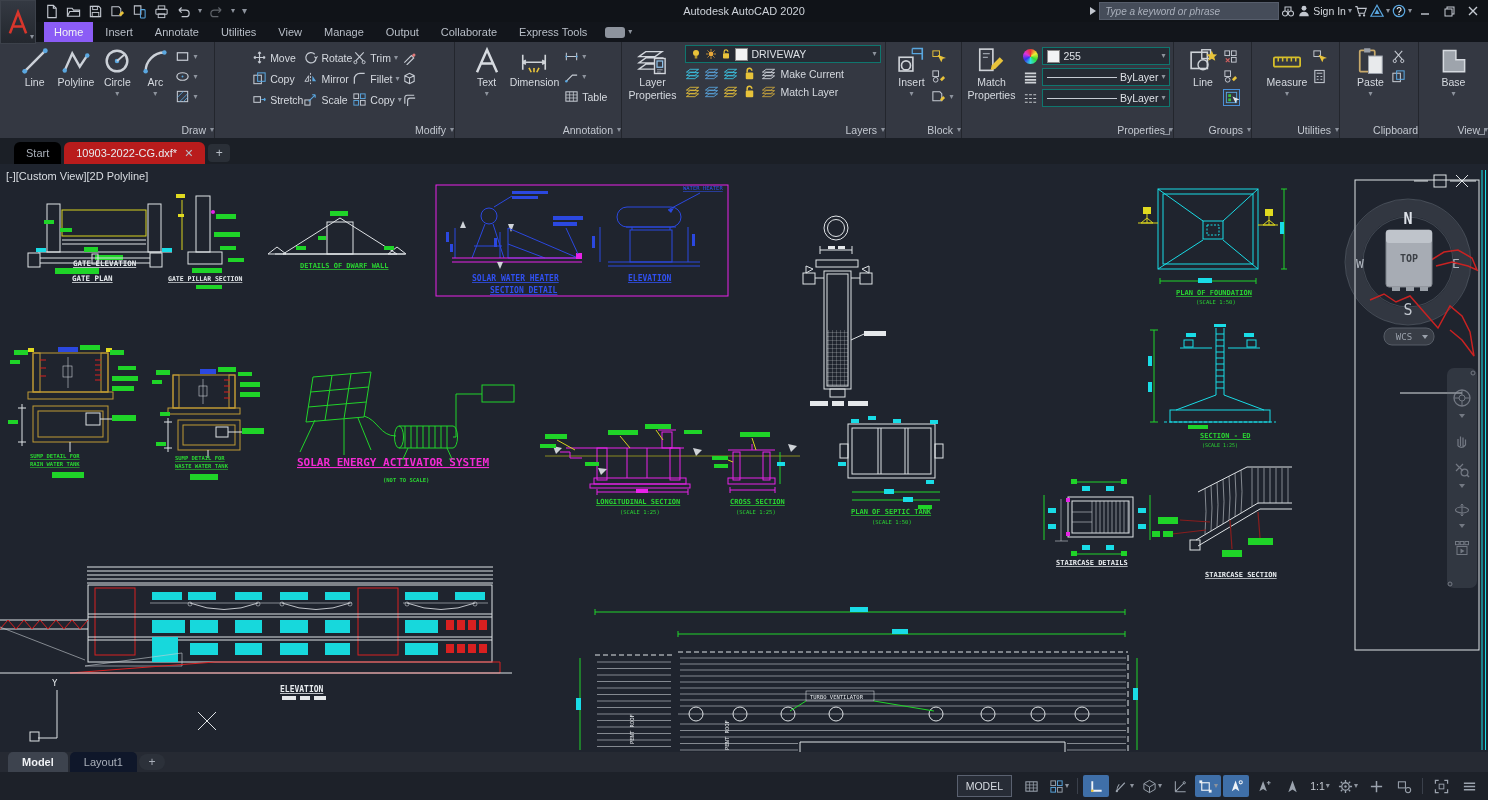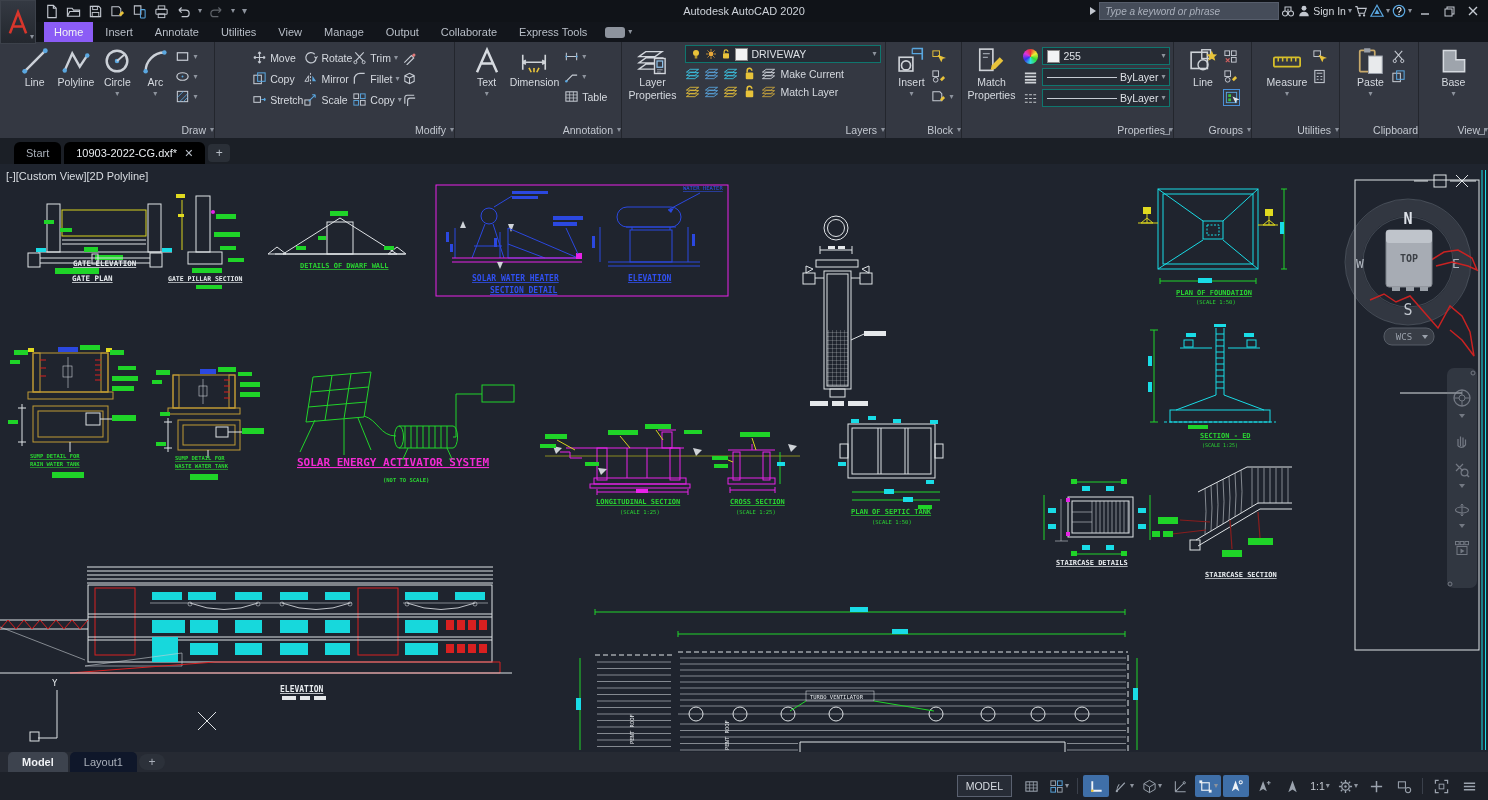--- a/index.html
+++ b/index.html
@@ -58,21 +58,21 @@
   .laygrid{display:flex;flex-direction:column;gap:3px;}
   .layicons{display:flex;align-items:center;gap:4px;}
   .ic-y{color:#e8c33a;} .ic-b{color:#5aa7e0;} .ic-c{color:#3bc8e8;} .ic-w{color:#d8dce2;} .ic-t{color:#caa53c;}
   .selbox{border:1px solid #4a90d9;padding:0px;display:inline-flex;}
 
   
   #filetabs{left:0;top:138px;width:1488px;height:26px;background:#1b1f26;display:flex;align-items:flex-end;padding-left:14px;box-sizing:border-box;gap:3px;}
   .ftab{height:22px;display:flex;align-items:center;gap:7px;padding:0 12px;font-size:11px;
     border-radius:6px 6px 0 0;}
   .ftab.inactive{background:#000000;color:#a9afb9;}
-  .ftab.active{background:#000000;color:#e8ebef;}
+  .ftab.active{background:#b91c1c;color:#e8ebef;}
   .ftab .x{color:#b9bfc8;font-size:11px;}
   .ftab-plus{width:22px;height:18px;margin-bottom:2px;border-radius:4px;background:#2a2f37;color:#b9bfc8;
     display:flex;align-items:center;justify-content:center;font-size:12px;}
 
   
   #canvas{left:0;top:164px;width:1488px;height:588px;background:#1f242e;}
   #vplabel{left:6px;top:170px;font-size:11px;color:#d9dde2;z-index:3;}
   svg.cad{position:absolute;left:0;top:164px;}
   svg.cad text{font-family:"DejaVu Sans Mono",monospace;}
   .w{stroke:#dfe3e6;fill:none;stroke-width:1;}

